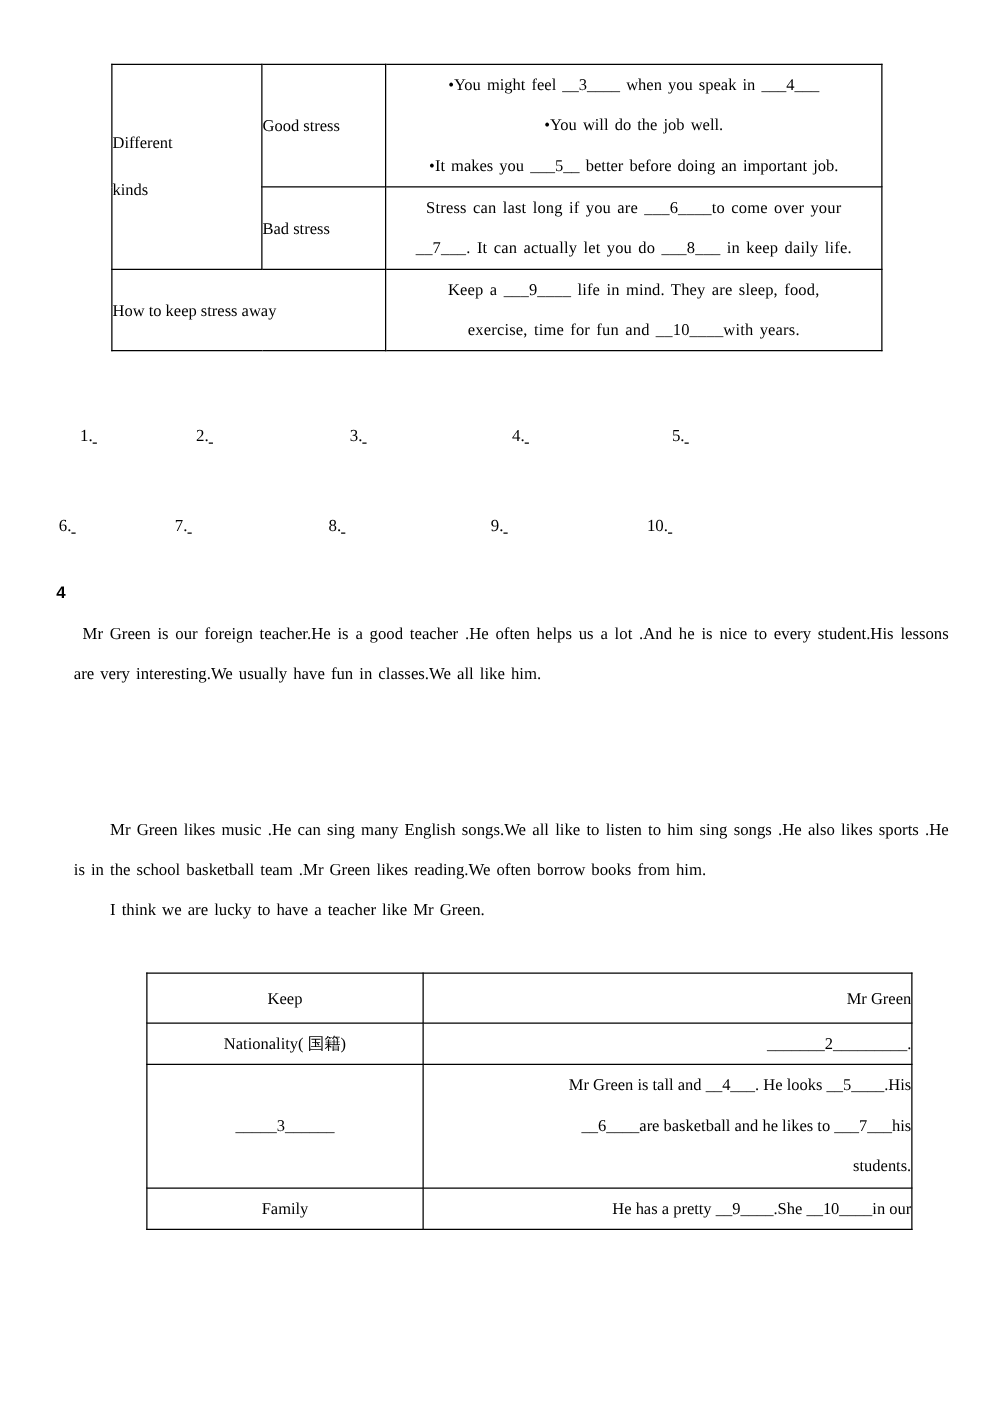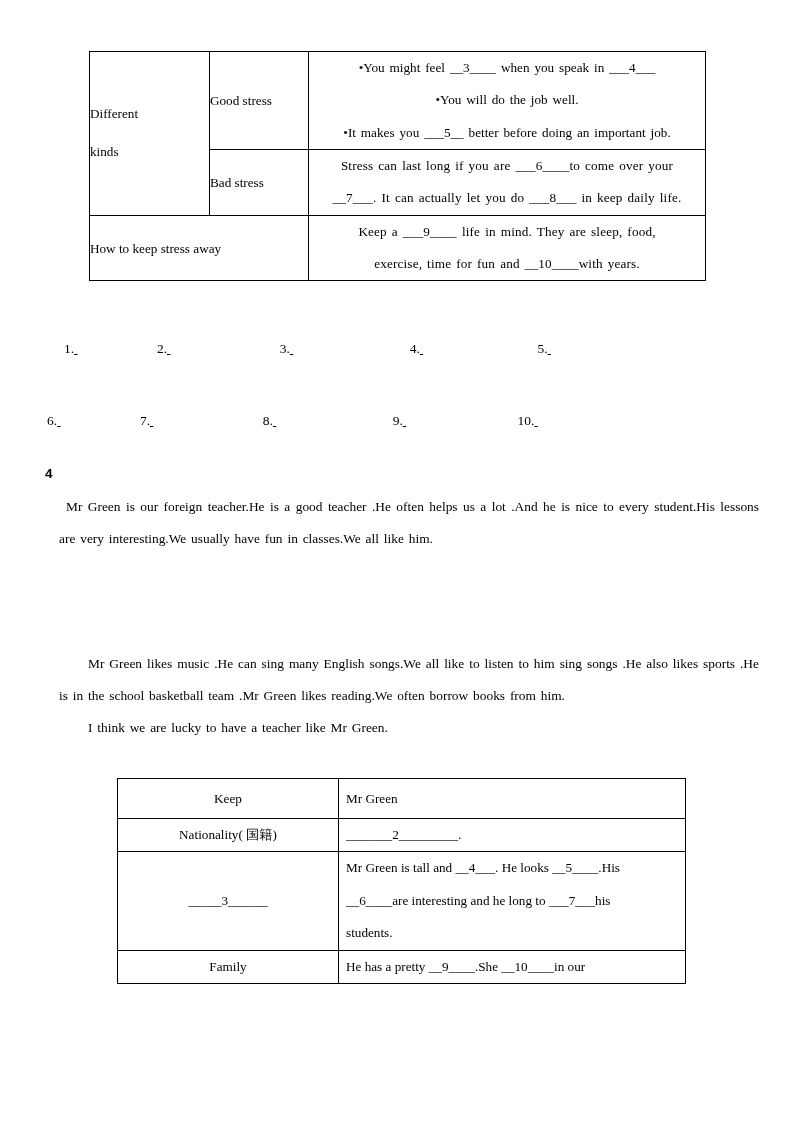--- a/index.html
+++ b/index.html
@@ -106,21 +106,21 @@
     border-collapse: collapse;
     table-layout: fixed;
     font-size: 13.2px;
   }
   .t2 td {
     border: 1px solid #000;
     padding: 0;
     vertical-align: middle;
   }
   .t2 .c-lab { width: 221px; text-align: center; }
-  .t2 .c-val { width: 347px; text-align: left; padding-left: 7px; }
+  .t2 .c-val { width: 391px; text-align: right; padding-left: 7px; }
 
   .r-tall  { height: 40px; }
   .r-mid   { height: 33px; }
   .r-big   { height: 99px; }
 
   .t2 .c-val .ln { display: block; white-space: nowrap; line-height: 2.45; }
   .t2 .c-val.single { line-height: 2.4; }
 </style>
 </head>
 <body>
@@ -210,21 +210,21 @@
         <td class="c-val single">Mr Green</td>
       </tr>
       <tr class="r-mid">
         <td class="c-lab">Nationality( 国籍)</td>
         <td class="c-val single">_______2_________.</td>
       </tr>
       <tr class="r-big">
         <td class="c-lab">_____3______</td>
         <td class="c-val">
           <span class="ln">Mr Green  is  tall  and __4___.  He  looks  __5____.His</span>
-          <span class="ln">__6____are interesting   and he  long  to  ___7___his</span>
+          <span class="ln">__6____are basketball   and he  likes  to  ___7___his</span>
           <span class="ln">students.</span>
         </td>
       </tr>
       <tr class="r-mid">
         <td class="c-lab">Family</td>
         <td class="c-val single">He has  a pretty  __9____.She  __10____in  our</td>
       </tr>
     </tbody>
   </table>
 

